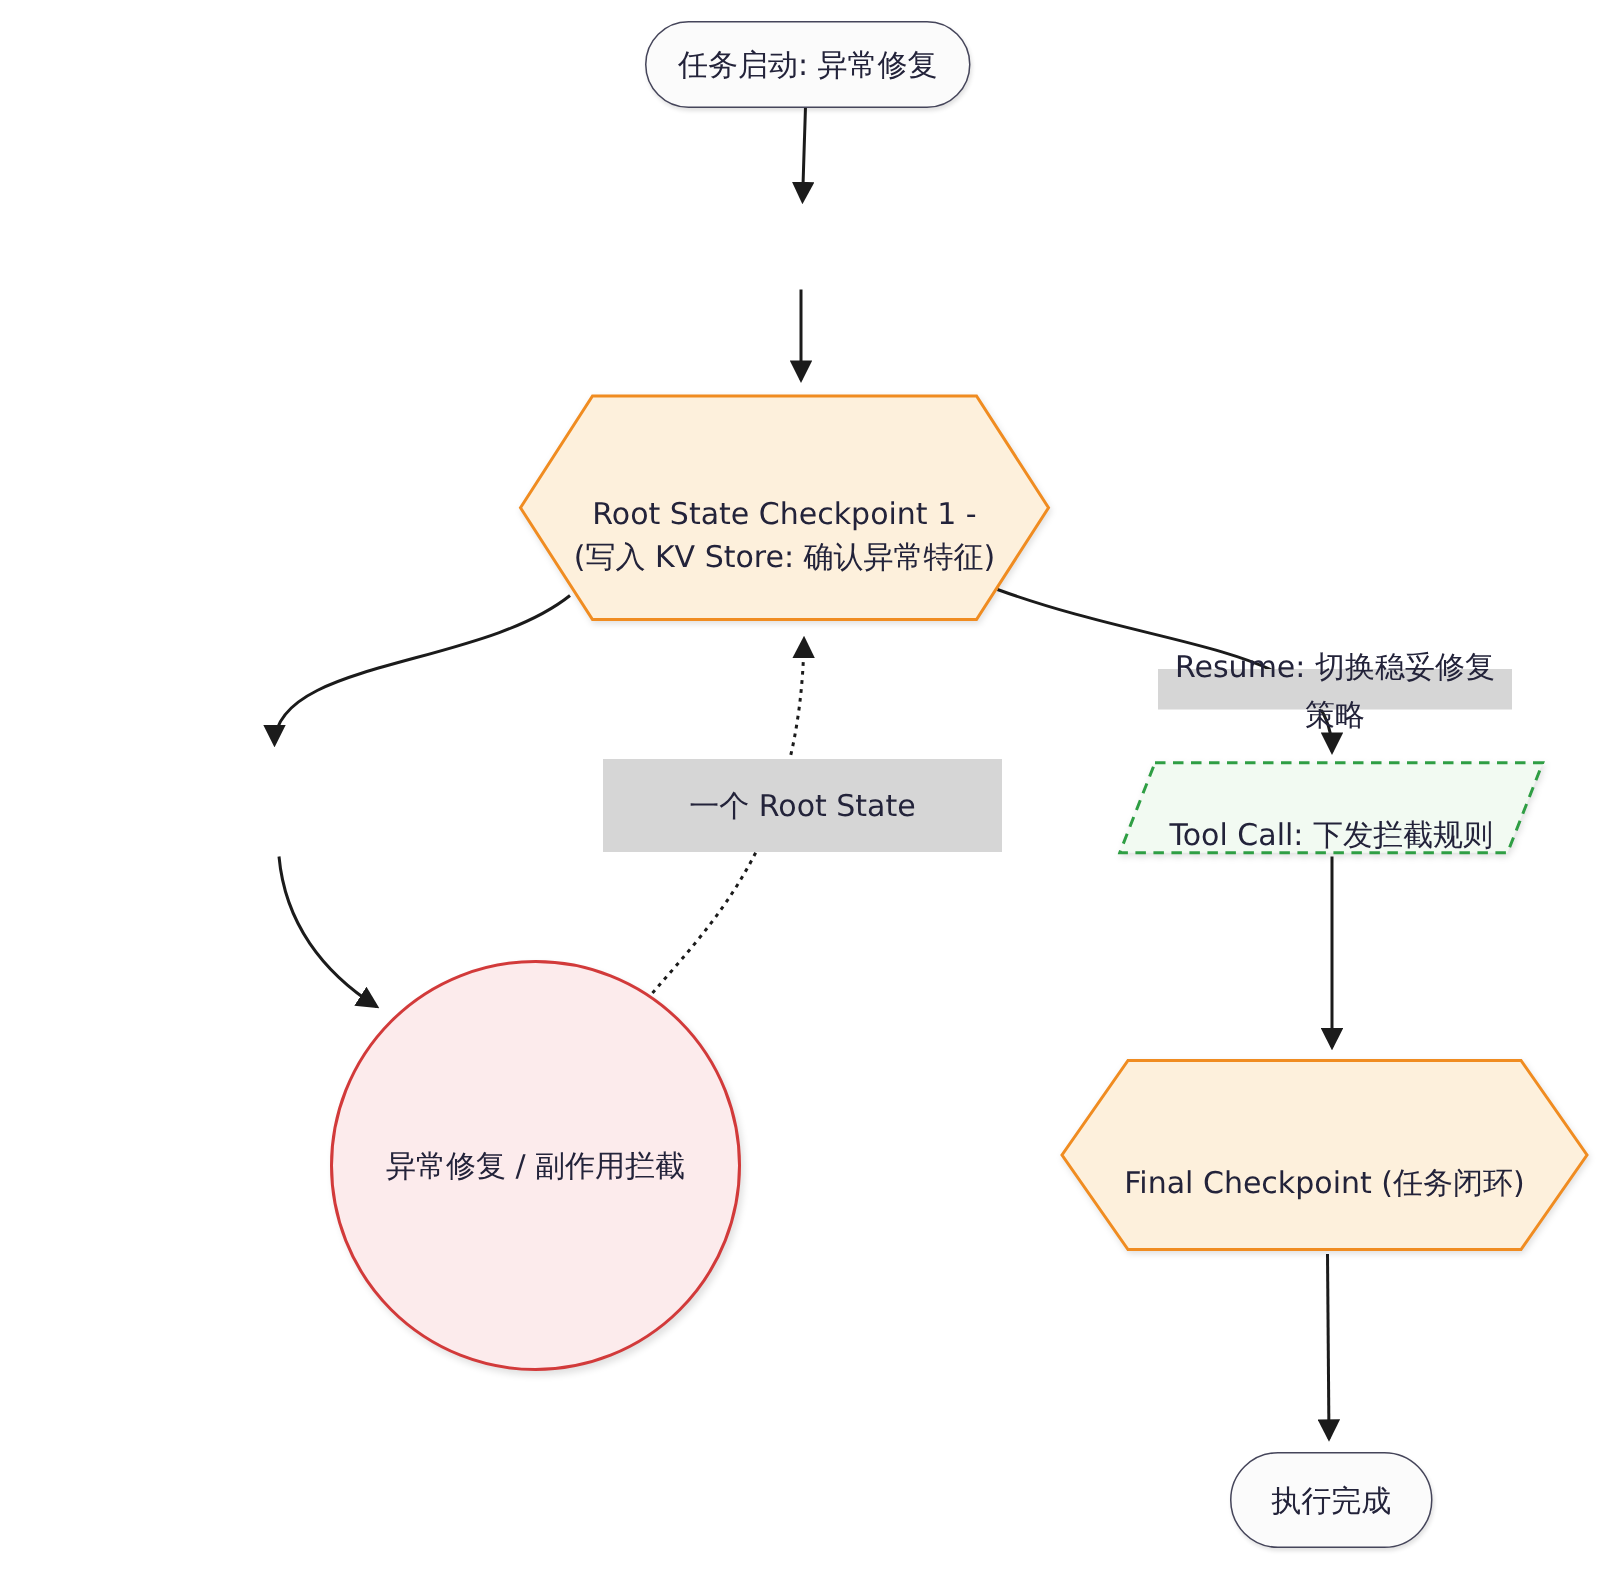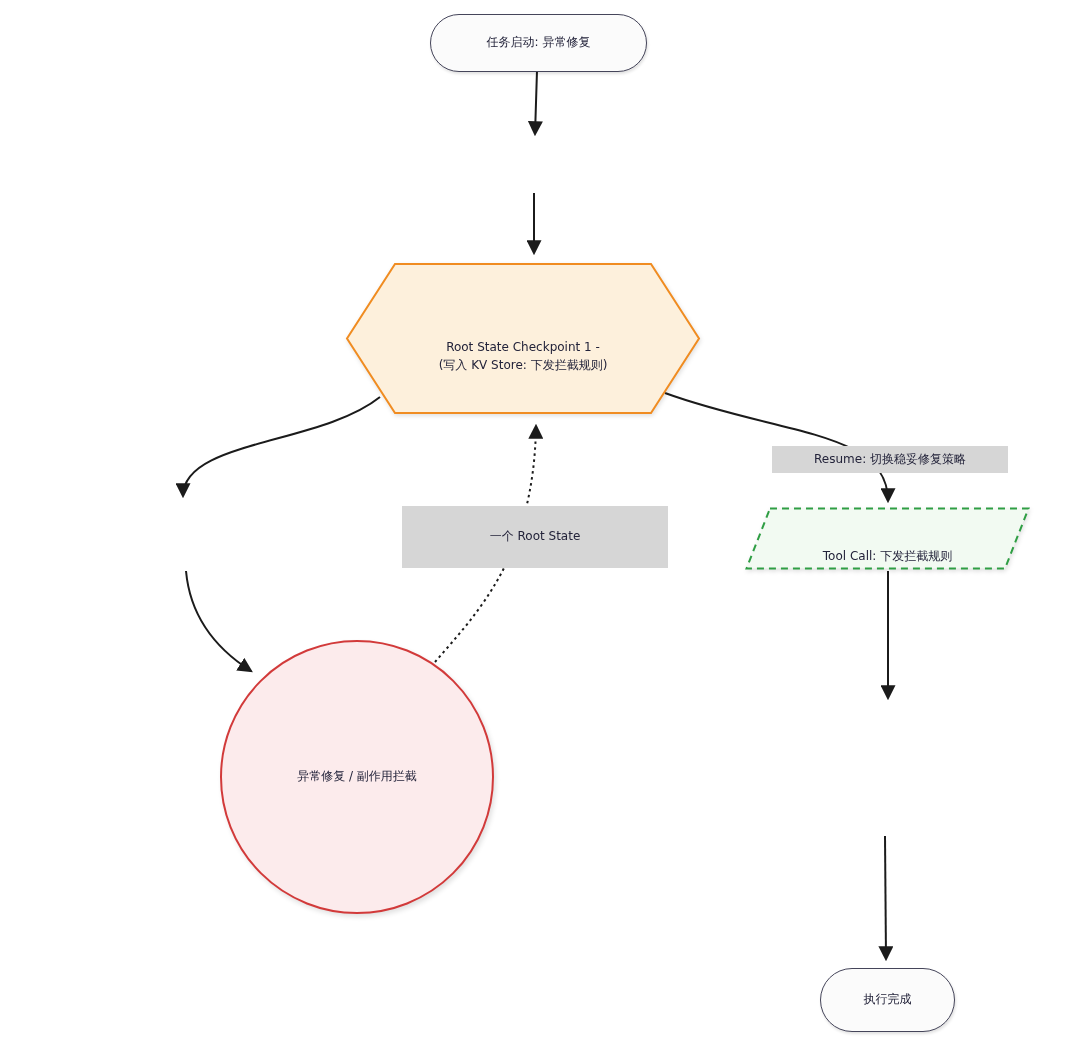--- a/index.html
+++ b/index.html
@@ -20,21 +20,21 @@
   #canvas{
     position:relative;width:1080px;height:1047px;background:var(--canvas-bg);
     font-family:"DejaVu Sans","Liberation Sans",sans-serif;
     color:var(--text-color);overflow:hidden;
   }
   #edge-layer{position:absolute;left:0;top:0;z-index:1;}
   .edge{fill:none;stroke:var(--edge-color);stroke-width:2px;}
   .edge.dotted{stroke-dasharray:2.5 3.5;}
   .arrowhead{fill:var(--edge-color);}
   .node{position:absolute;z-index:2;display:flex;align-items:center;justify-content:center;text-align:center;}
-  .lbl{font-size:12px;font-weight:500;line-height:1.45;color:var(--text-color);}
+  .lbl{font-size:20px;font-weight:500;line-height:1.45;color:var(--text-color);}
   .multi span{display:block;}
   .stadium{
     background:var(--node-fill);border:1.4px solid var(--node-border);
     border-radius:999px;box-shadow:1px 2px 3px rgba(0,0,0,0.12);
   }
   .rect{
     background:var(--node-fill);border:1.4px solid var(--node-border);
     box-shadow:1px 2px 3px rgba(0,0,0,0.12);
   }
   .shapewrap{background:transparent;}
@@ -78,21 +78,21 @@
     <span class="lbl">任务启动: 异常修复</span>
   </div>
 
 
   <div class="node shapewrap" style="left:345px;top:262px;width:356px;height:153px">
     <svg class="shape" width="356" height="153" viewBox="0 0 356 153" aria-hidden="true">
       <polygon class="hex-poly" points="50,2 306,2 354,76.5 306,151 50,151 2,76.5"></polygon>
     </svg>
     <div class="lbl multi">
       <span>Root State Checkpoint 1 -</span>
-      <span>(写入 KV Store: 下发拦截规则)</span>
+      <span>(写入 KV Store: 确认异常特征)</span>
     </div>
   </div>
 
 
   <div class="edge-label" style="left:402px;top:506px;width:266px;height:62px">
     <span class="lbl">一个 Root State</span>
   </div>
 
   <div class="edge-label" style="left:772px;top:446px;width:236px;height:27px">
     <span class="lbl">Resume: 切换稳妥修复策略</span>
@@ -102,18 +102,24 @@
     <svg class="shape" width="285" height="63" viewBox="0 0 285 63" aria-hidden="true">
       <polygon class="para-poly" points="25,1.5 283.5,1.5 260,61.5 1.5,61.5"></polygon>
     </svg>
     <span class="lbl">Tool Call: 下发拦截规则</span>
   </div>
 
   <div class="node circle" style="left:220px;top:640px;width:270px;height:270px">
     <span class="lbl">异常修复 / 副作用拦截</span>
   </div>
 
+  <div class="node shapewrap" style="left:706px;top:705px;width:354px;height:130px">
+    <svg class="shape" width="354" height="130" viewBox="0 0 354 130" aria-hidden="true">
+      <polygon class="hex-poly" points="46,2 308,2 352,65 308,128 46,128 2,65"></polygon>
+    </svg>
+    <span class="lbl">Final Checkpoint (任务闭环)</span>
+  </div>
 
   <div class="node stadium" style="left:820px;top:968px;width:133px;height:62px">
     <span class="lbl">执行完成</span>
   </div>
 
 </div>
 
 </body></html>

